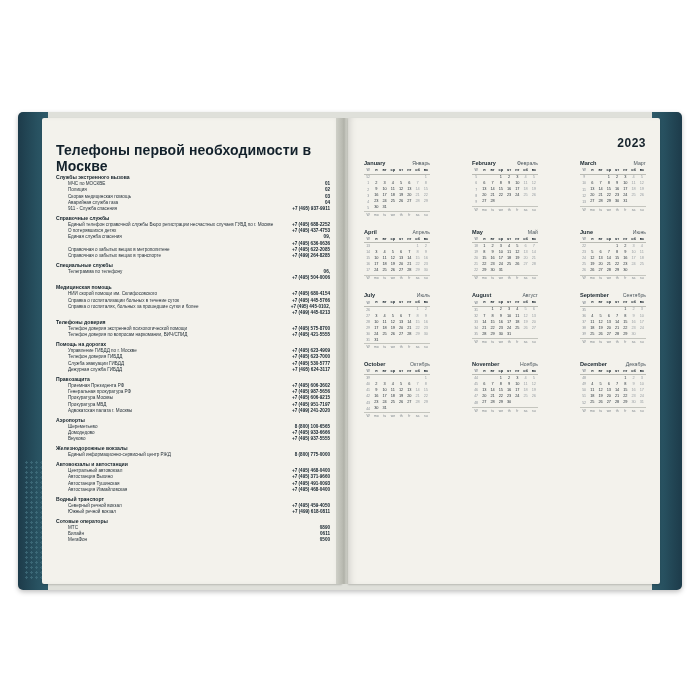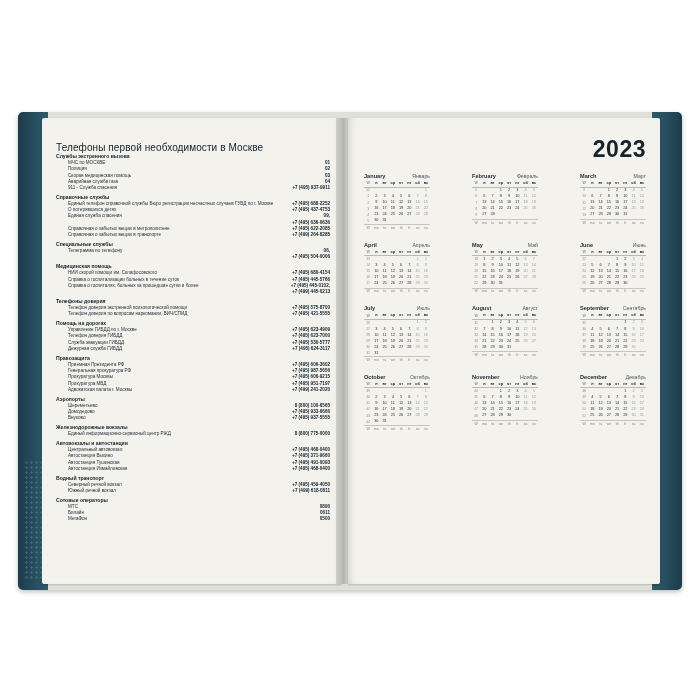--- a/index.html
+++ b/index.html
@@ -36,30 +36,30 @@
     border-radius:0 5px 5px 0;
   }
   .cover-dots{
     position:absolute;left:6px;bottom:10px;width:18px;height:120px;
     background-image:radial-gradient(#4a7a88 1px, transparent 1.2px);
     background-size:5px 5px;opacity:.6;
   }
 
   
   .left-inner{position:absolute;left:14px;top:24px;width:274px;}
-  .doc-title{font-size:10px;font-weight:normal;color:#13212b;margin-bottom:0;letter-spacing:.1px;}
+  .doc-title{font-size:14px;font-weight:bold;color:#13212b;margin-bottom:0;letter-spacing:.1px;}
   .sect{margin-bottom:3px;}
   .sect-head{font-size:5.1px;font-weight:bold;color:#132028;margin-bottom:1px;}
   .row{display:flex;align-items:flex-start;line-height:1.28;margin-bottom:.4px;}
   .row .lbl{flex:1 1 auto;font-size:4.6px;color:#27323a;padding-left:12px;padding-right:4px;}
   .row .num{flex:0 0 auto;font-size:4.6px;font-weight:bold;color:#12202a;text-align:right;white-space:nowrap;}
 
   
   .right-inner{position:absolute;left:16px;top:18px;width:282px;}
-  .year{font-size:23px;font-weight:bold;color:#16232c;text-align:right;letter-spacing:.5px;margin-bottom:10px;}
+  .year{font-size:12px;font-weight:bold;color:#16232c;text-align:right;letter-spacing:.5px;margin-bottom:10px;}
   .qrow{display:flex;justify-content:space-between;margin-bottom:11px;}
   .mon{width:66px;}
   .mon-head{display:flex;justify-content:space-between;align-items:baseline;margin-bottom:1.5px;}
   .mon-en{font-size:5.6px;color:#1b2830;font-weight:bold;}
   .mon-ru{font-size:5.2px;color:#4d585f;}
   table.cal{border-collapse:collapse;width:100%;table-layout:fixed;}
   table.cal td,table.cal th{
     font-size:3.9px;text-align:center;padding:0.6px 0;color:#2a343b;font-weight:normal;
     line-height:1.25;
   }

